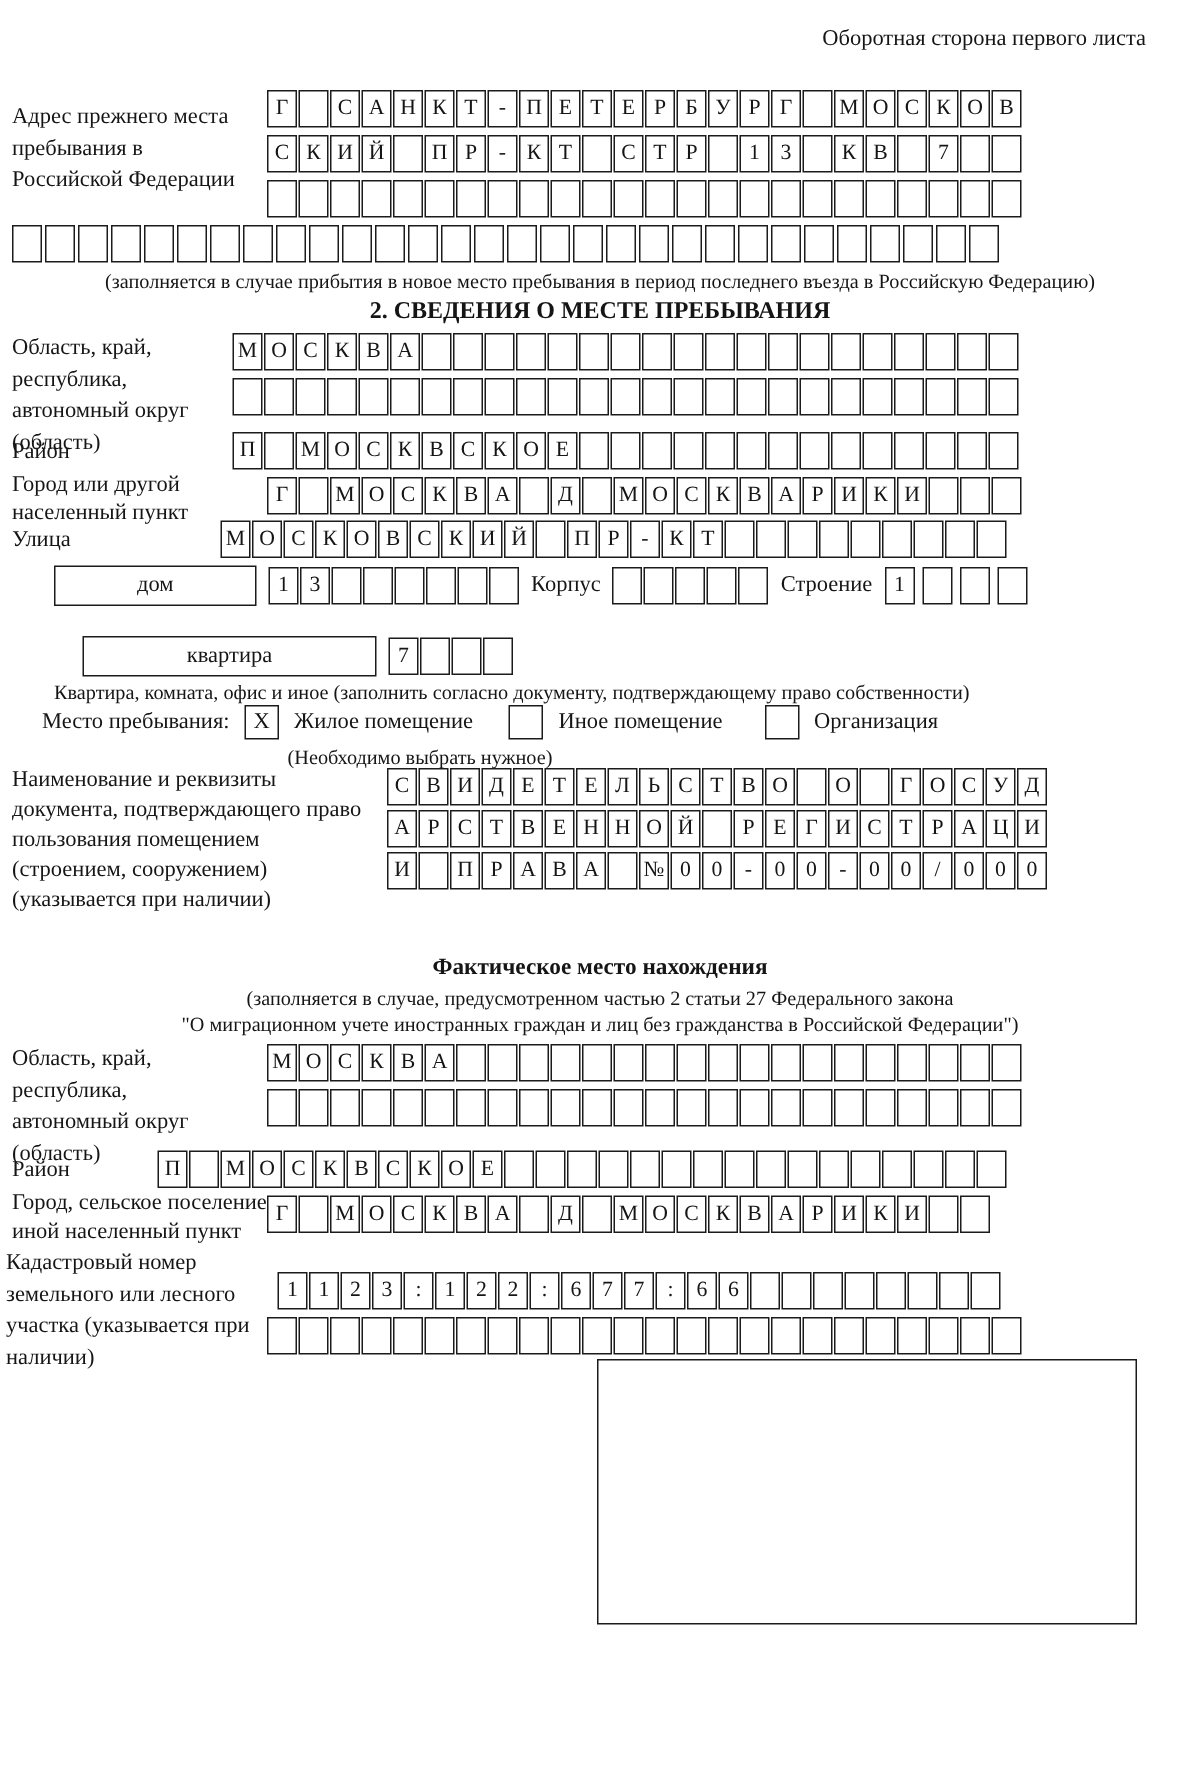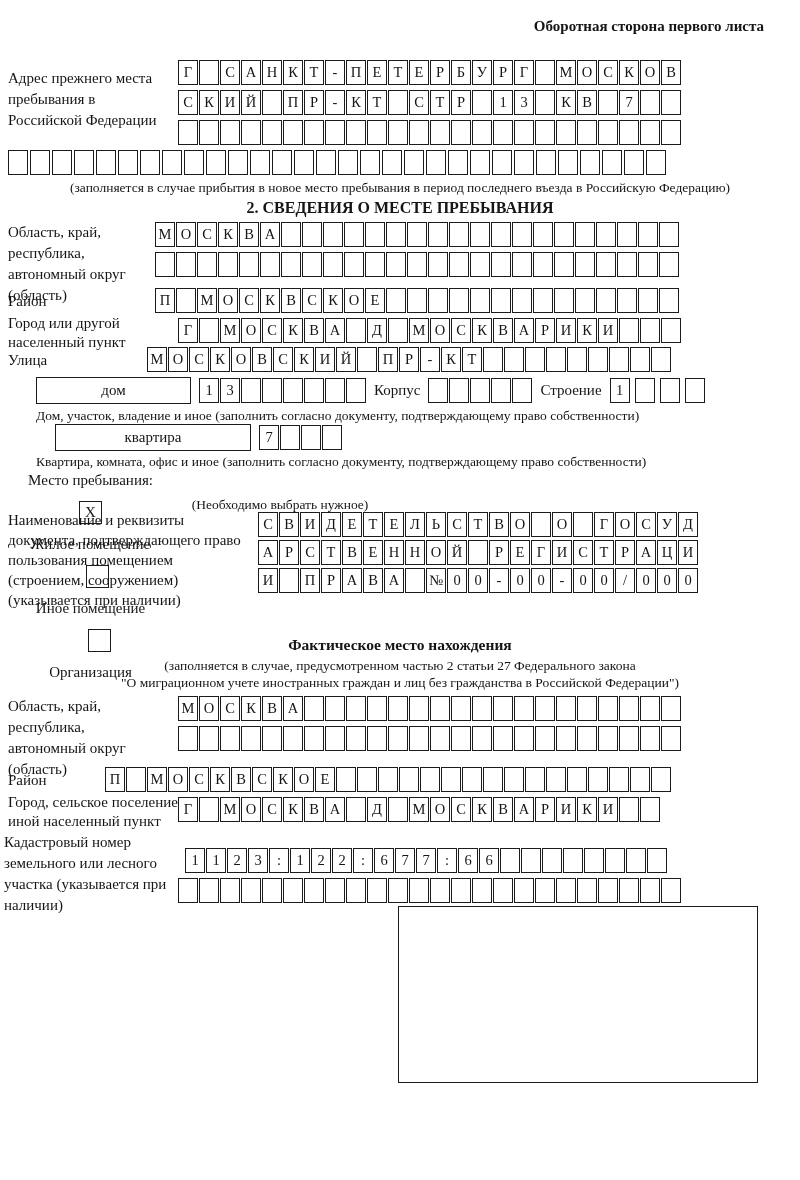--- a/index.html
+++ b/index.html
@@ -13,21 +13,21 @@
   .cells{display:flex;gap:1px;}
   .cell{box-sizing:border-box;flex:0 0 auto;width:20px;height:25px;border:1.5px solid #1b1b1b;
         display:inline-flex;align-items:center;justify-content:center;
         font-size:14.5px;font-weight:500;background:#fff;}
   .namedbox{box-sizing:border-box;border:1.6px solid #1b1b1b;height:27px;display:inline-flex;
         align-items:center;justify-content:center;font-size:15px;background:#fff;}
   .inlinerow{display:flex;align-items:center;gap:8px;}
   .checkbox{box-sizing:border-box;width:23px;height:23px;border:1.6px solid #1b1b1b;
         display:inline-flex;align-items:center;justify-content:center;font-size:15px;font-weight:500;}
   .stampbox{box-sizing:border-box;border:1.8px solid #1b1b1b;background:#fff;}
-  .hdrnote{font-size:15px;font-weight:bold;}
+  .hdrnote{font-size:15px;}
 </style>
 </head>
 <body>
 
 <div class="sheet">
 
   <div class="abs hdrnote" style="top:18px;right:36px;">Оборотная сторона первого листа</div>
 
   <div class="abs lbl" style="left:8px;top:68px;width:160px;">Адрес прежнего места пребывания в Российской Федерации</div>
   <div class="abs cells" style="left:178px;top:60px;">
@@ -280,21 +280,21 @@
       <span class="cell"></span>
       <span class="cell"></span>
       <span class="cell"></span>
       <span class="cell"></span>
       <span class="cell"></span>
       <span class="cell"></span>
       <span class="cell"></span>
     </div>
 
   <div class="abs inlinerow" style="left:36px;top:377px;">
-    <span class="namedbox" style="width:155px;">дом</span>
+    <span class="namedbox" style="width:135px;">дом</span>
     <span class="cells">
         <span class="cell">1</span>
         <span class="cell">3</span>
         <span class="cell"></span>
         <span class="cell"></span>
         <span class="cell"></span>
         <span class="cell"></span>
         <span class="cell"></span>
         <span class="cell"></span>
       </span>
@@ -307,34 +307,33 @@
         <span class="cell"></span>
       </span>
     <span class="lbl">Строение</span>
     <span class="cells" style="gap:5px;">
         <span class="cell">1</span>
         <span class="cell"></span>
         <span class="cell"></span>
         <span class="cell"></span>
       </span>
   </div>
-  <div class="abs cap" style="left:36px;top:408px;">Дом, участок, владение и иное (заполнить согласно документу, подтверждающему право собственности)</div>
 
   <div class="abs inlinerow" style="left:36px;top:424px;padding-left:19px;">
     <span class="namedbox" style="width:196px;">квартира</span>
     <span class="cells">
         <span class="cell">7</span>
         <span class="cell"></span>
         <span class="cell"></span>
         <span class="cell"></span>
       </span>
   </div>
   <div class="abs cap" style="left:36px;top:454px;">Квартира, комната, офис и иное (заполнить согласно документу, подтверждающему право собственности)</div>
 
-  <div class="abs inlinerow" style="left:28px;top:470px;gap:10px;flex-direction:column;">
+  <div class="abs inlinerow" style="left:28px;top:470px;gap:10px;">
     <span class="lbl">Место пребывания:</span>
     <span class="checkbox">X</span>
     <span class="lbl">Жилое помещение</span>
     <span class="checkbox" style="margin-left:14px;"></span>
     <span class="lbl">Иное помещение</span>
     <span class="checkbox" style="margin-left:18px;"></span>
     <span class="lbl">Организация</span>
   </div>
   <div class="abs cap" style="left:130px;top:497px;width:300px;text-align:center;">(Необходимо выбрать нужное)</div>
 

